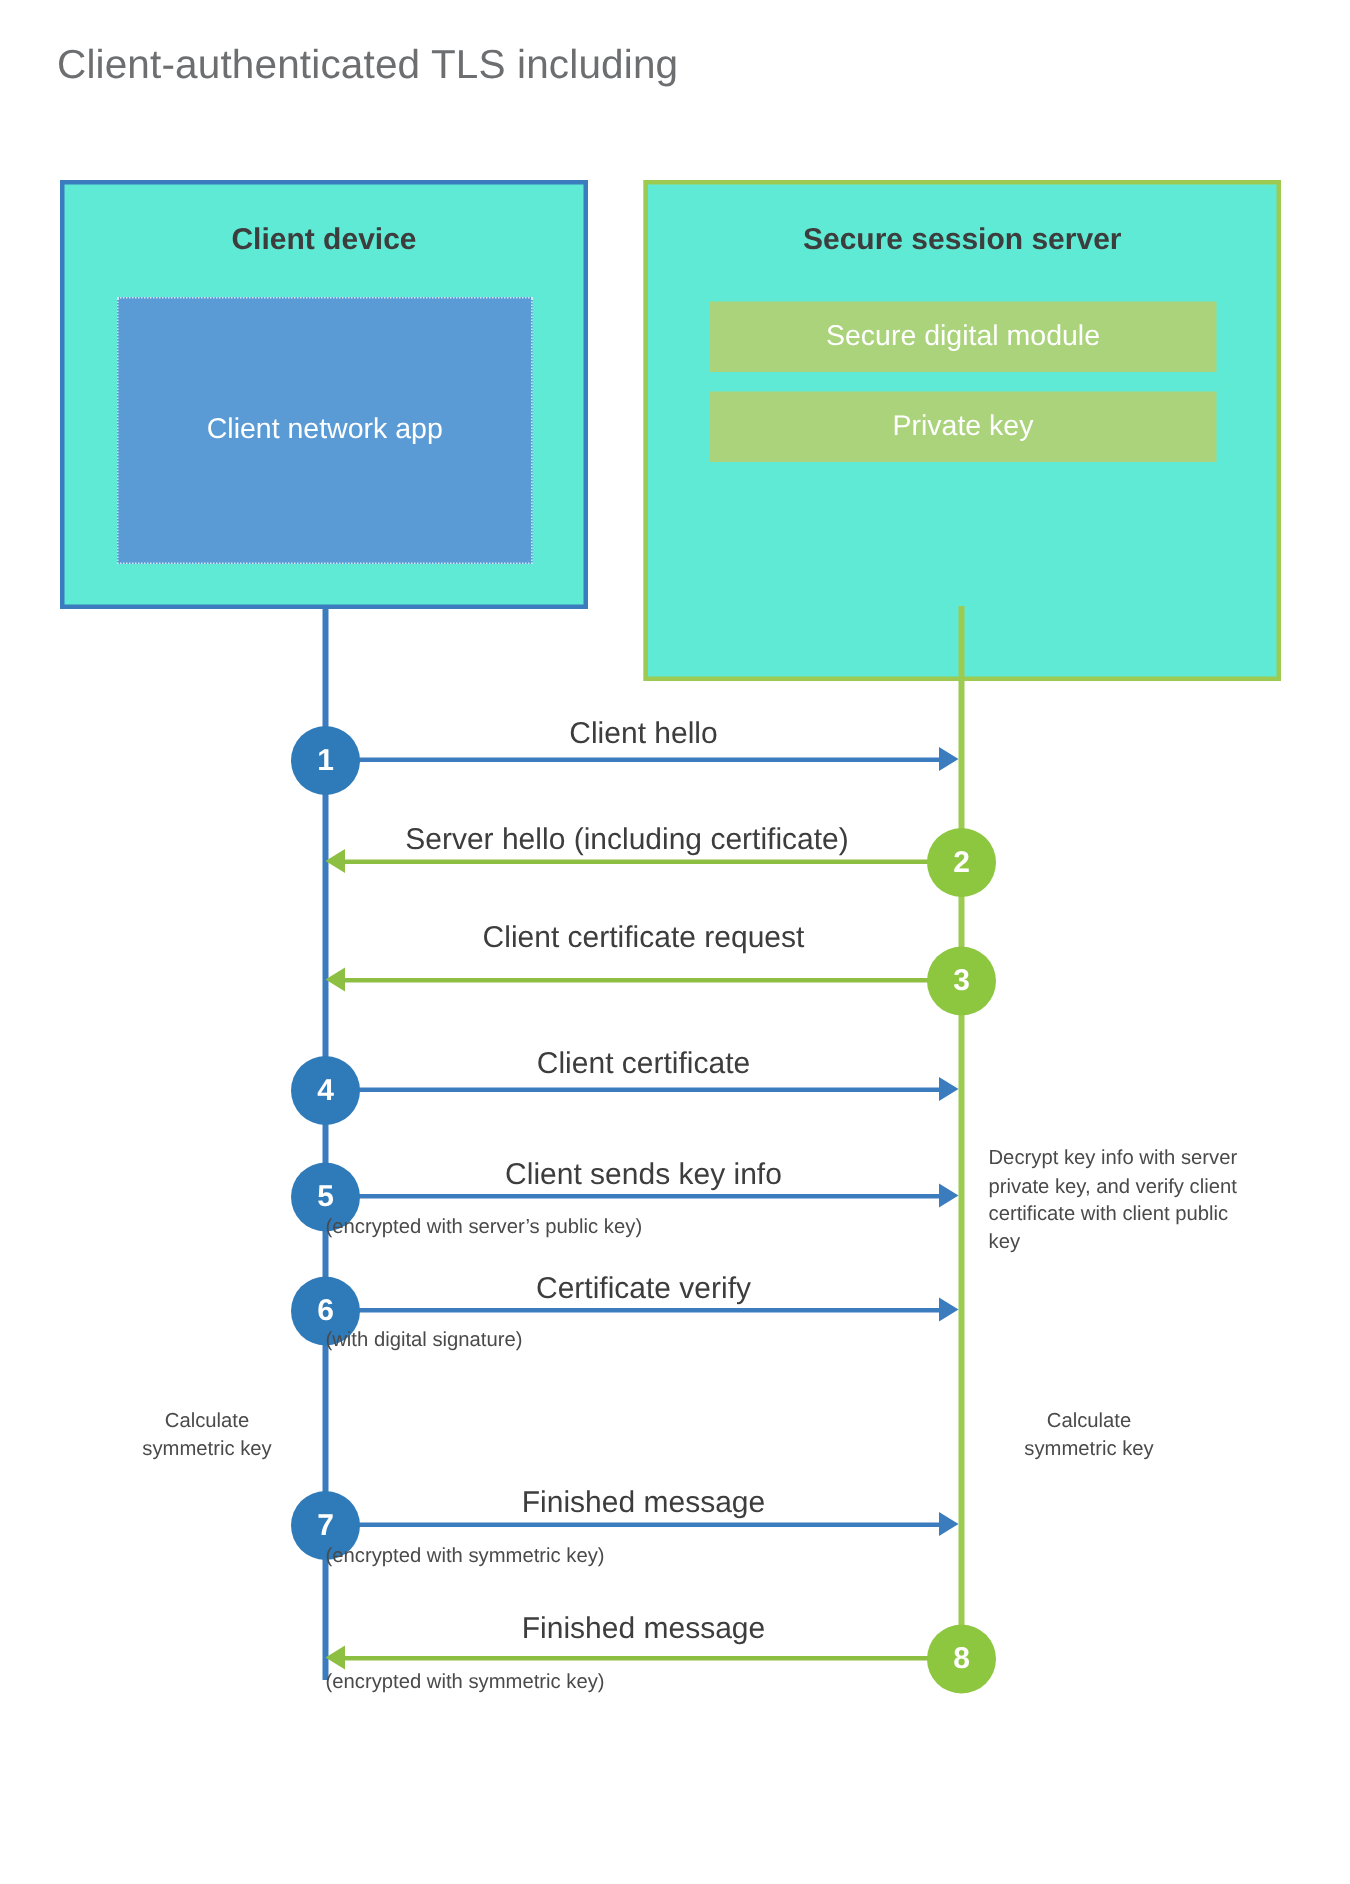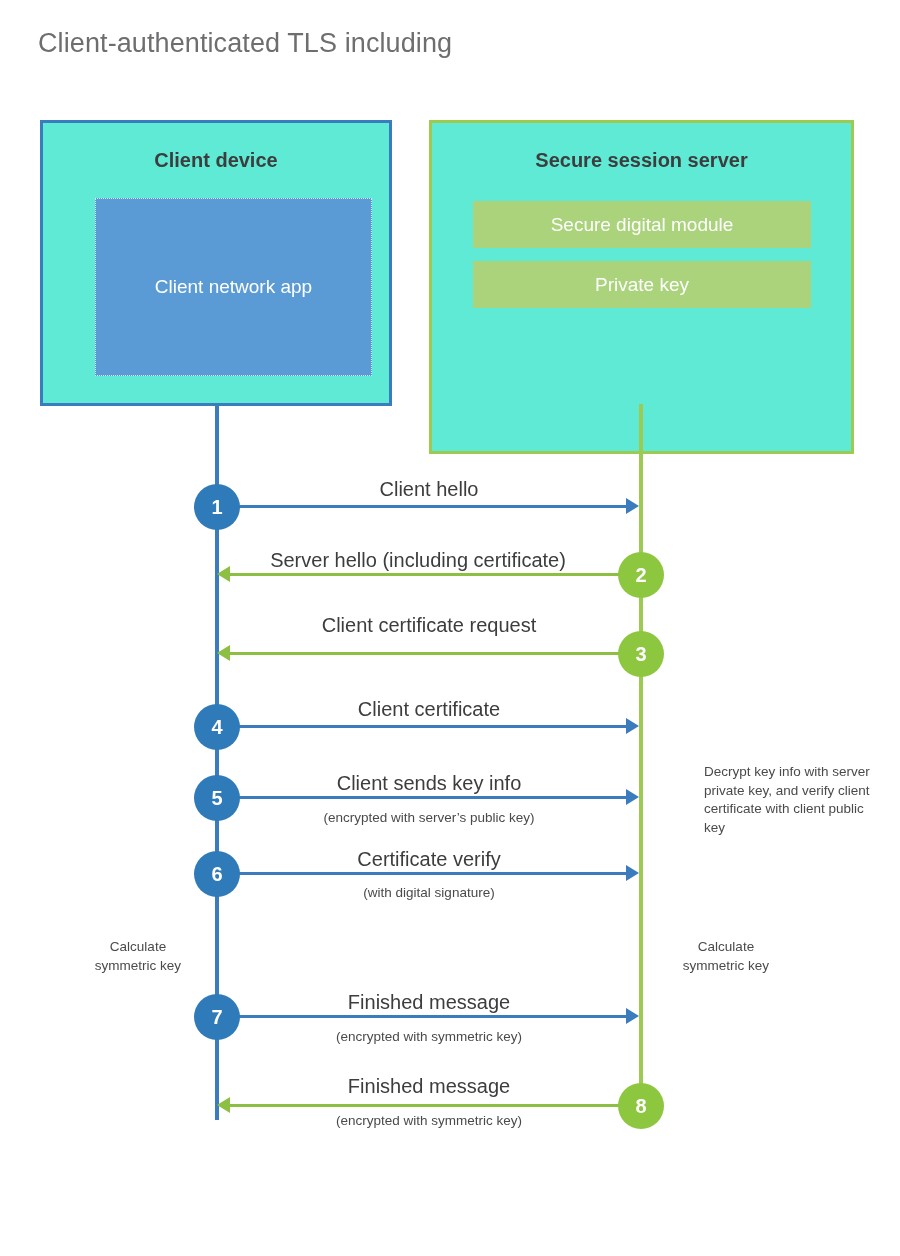--- a/index.html
+++ b/index.html
@@ -59,21 +59,21 @@
     top: 26px;
     text-align: center;
     font-size: 20px;
     font-weight: 700;
     color: #3d3d3d;
   }
 
   
   .client-app {
     position: absolute;
-    left: 52px;
+    left: 35px;
     top: 75px;
     width: 277px;
     height: 178px;
     background: #5b9bd5;
     border: 1px dotted #d8e7f5;
     box-sizing: border-box;
     display: flex;
     align-items: center;
     justify-content: center;
     text-align: center;
@@ -160,21 +160,20 @@
   .msg-label {
     position: absolute;
     text-align: center;
     font-size: 20px;
     color: #3d3d3d;
     white-space: nowrap;
     font-weight: 400;
   }
   .msg-sublabel {
     position: absolute;
-    text-align: center;
     font-size: 13.5px;
     color: #4a4a4a;
     white-space: nowrap;
     font-weight: 400;
   }
 
   
   .side-note {
     position: absolute;
     font-size: 13.5px;
@@ -244,19 +243,19 @@
   <div class="arrow-head right blue" style="left:626px; top:1008px;"></div>
   <div class="step-circle blue" style="left:194px; top:994px;">7</div>
   <div class="msg-sublabel" style="left:217px; top:1029px; width:424px;">(encrypted with symmetric key)</div>
 
   <div class="msg-label" style="left:217px; top:1075px; width:424px;">Finished message</div>
   <div class="msg-line green" style="left:230px; top:1104px; width:411px;"></div>
   <div class="arrow-head left green" style="left:217px; top:1097px;"></div>
   <div class="step-circle green" style="left:618px; top:1083px;">8</div>
   <div class="msg-sublabel" style="left:217px; top:1113px; width:424px;">(encrypted with symmetric key)</div>
 
-  <div class="side-note" style="left:704px; top:763px; width:170px;">Decrypt key info with server private key, and verify client certificate with client public key</div>
+  <div class="side-note" style="left:659px; top:763px; width:170px;">Decrypt key info with server private key, and verify client certificate with client public key</div>
 
   <div class="side-note center" style="left:78px; top:938px; width:120px;">Calculate symmetric key</div>
 
   <div class="side-note center" style="left:666px; top:938px; width:120px;">Calculate symmetric key</div>
 
 </div>
 
 </body></html>

